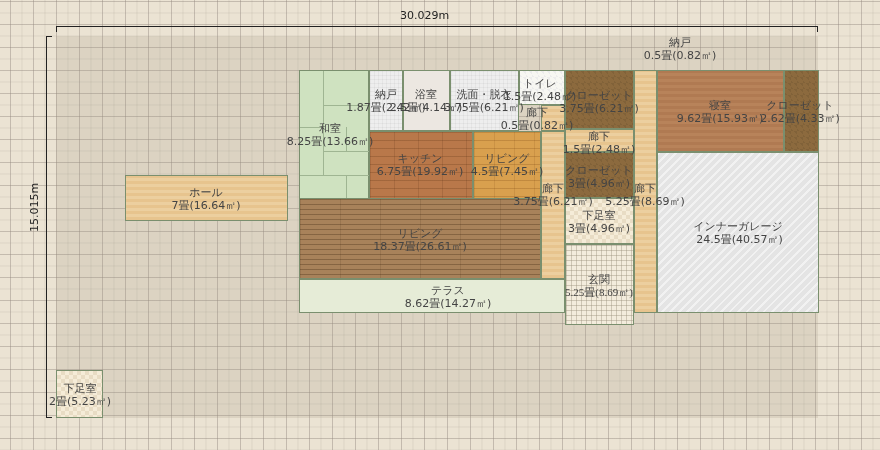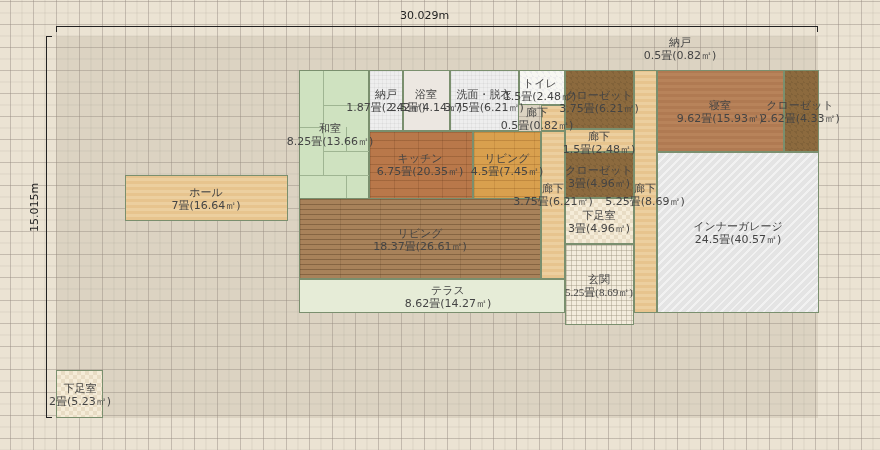--- a/index.html
+++ b/index.html
@@ -136,21 +136,21 @@
 <div class="lbl" style="left:720px;top:99px;">
     <div>寝室</div>
     <div>9.62畳(15.93㎡)</div>
   </div>
 <div class="lbl" style="left:800px;top:99px;">
     <div>クローゼット</div>
     <div>2.62畳(4.33㎡)</div>
   </div>
 <div class="lbl" style="left:420px;top:152px;">
     <div>キッチン</div>
-    <div>6.75畳(20.35㎡)</div>
+    <div>6.75畳(19.92㎡)</div>
   </div>
 <div class="lbl" style="left:507px;top:152px;">
     <div>リビング</div>
     <div>4.5畳(7.45㎡)</div>
   </div>
 <div class="lbl" style="left:599px;top:130px;">
     <div>廊下</div>
     <div>1.5畳(2.48㎡)</div>
   </div>
 <div class="lbl" style="left:599px;top:164px;">
@@ -174,21 +174,21 @@
     <div>5.25畳(8.69㎡)</div>
   </div>
 <div class="lbl" style="left:420px;top:227px;">
     <div>リビング</div>
     <div>18.37畳(26.61㎡)</div>
   </div>
 <div class="lbl" style="left:448px;top:284px;">
     <div>テラス</div>
     <div>8.62畳(14.27㎡)</div>
   </div>
-<div class="lbl" style="left:738px;top:220px;">
+<div class="lbl" style="left:738px;top:220px;text-align:right;">
     <div>インナーガレージ</div>
     <div>24.5畳(40.57㎡)</div>
   </div>
 <div class="lbl" style="left:206px;top:186px;">
     <div>ホール</div>
     <div>7畳(16.64㎡)</div>
   </div>
 <div class="lbl" style="left:80px;top:382px;">
     <div>下足室</div>
     <div>2畳(5.23㎡)</div>

